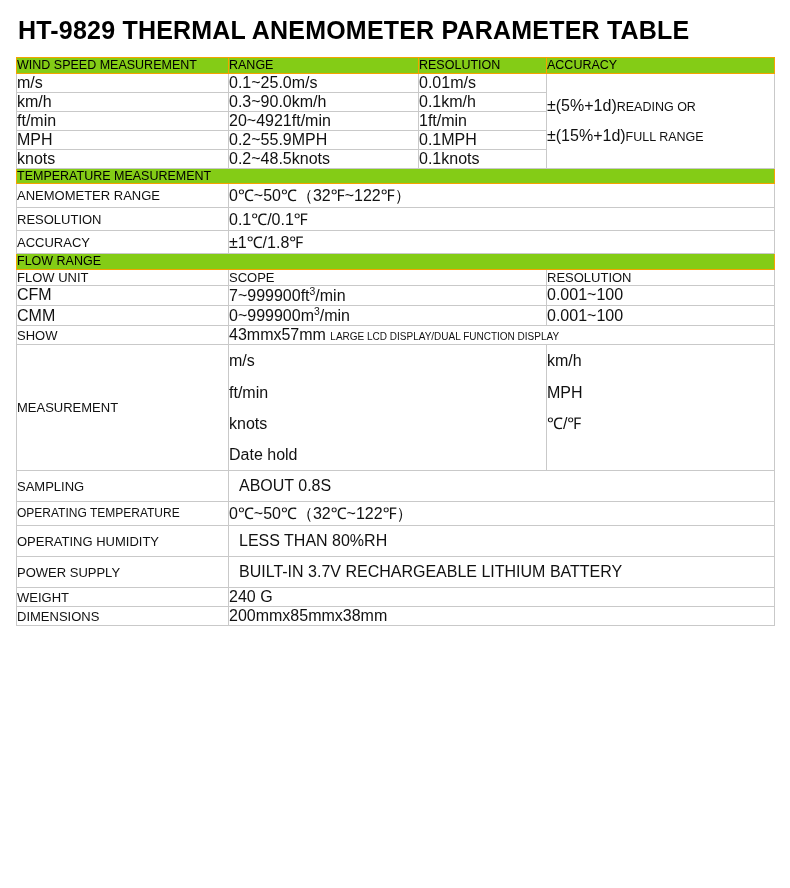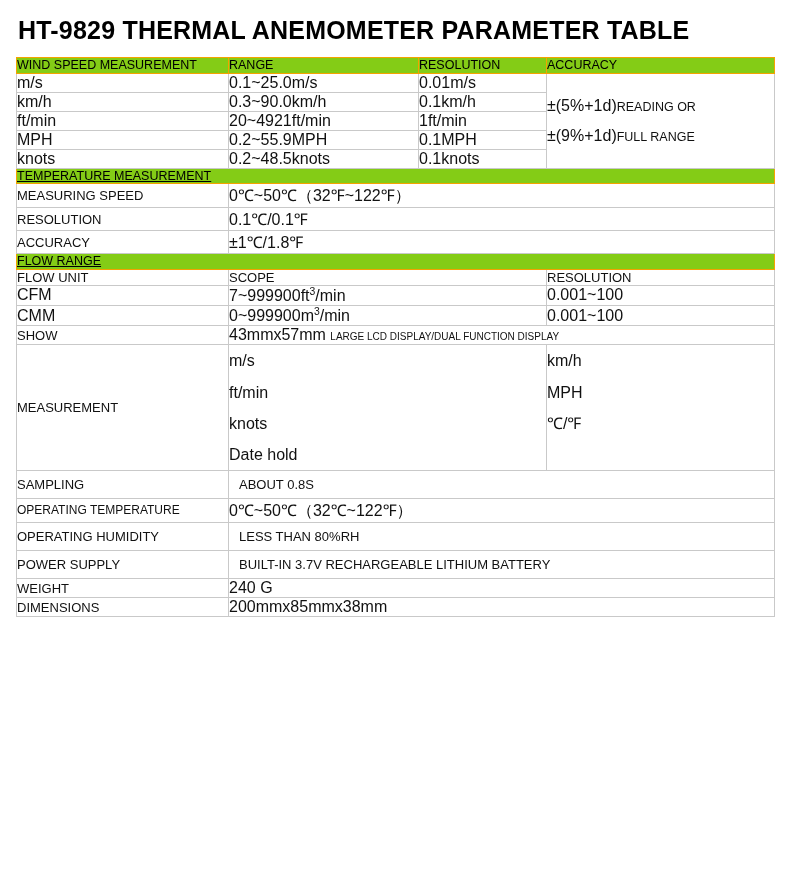--- a/index.html
+++ b/index.html
@@ -45,34 +45,33 @@
     font-weight: normal;
     padding: 7px 8px 7px 8px;
     line-height: 1.15;
     border-color: #f5a200 !important;
   }
   .hdr.small2 {
     line-height: 1.2;
   }
   .bandrow td {
     border-color: #f5a200 !important;
-    text-decoration: underline;
   }
   .lbl {
     font-size: 13px;
     padding: 6px 8px 6px 10px;
     color: #111;
   }
   .val {
     font-size: 16px;
     padding: 4px 8px 4px 10px;
     color: #111;
   }
   .val.small {
-    font-size: 13px;
+    font-size: 16px;
     padding: 6px 8px 6px 10px;
   }
   .acc {
     font-size: 16px;
     padding: 6px 10px;
     line-height: 1.9;
     color: #111;
   }
   .acc .sm {
     font-size: 12.5px;
@@ -121,21 +120,21 @@
 
       <tr>
         <td class="val">m/s</td>
         <td class="val">0.1~25.0m/s</td>
         <td class="val">0.01m/s</td>
         <td class="acc" rowspan="5">
           <div>
             <span>±(5%+1d)</span><span class="sm">READING OR</span>
           </div>
           <div>
-            <span>±(9%+1d)</span><span class="sm">FULL RANGE</span>
+            <span>±(15%+1d)</span><span class="sm">FULL RANGE</span>
           </div>
         </td>
       </tr>
       <tr>
         <td class="val">km/h</td>
         <td class="val">0.3~90.0km/h</td>
         <td class="val">0.1km/h</td>
       </tr>
       <tr>
         <td class="val">ft/min</td>
@@ -150,21 +149,21 @@
       <tr>
         <td class="val">knots</td>
         <td class="val">0.2~48.5knots</td>
         <td class="val">0.1knots</td>
       </tr>
 
       <tr class="bandrow">
         <td class="hdr" colspan="4">TEMPERATURE MEASUREMENT</td>
       </tr>
       <tr>
-        <td class="lbl">MEASURING SPEED</td>
+        <td class="lbl">ANEMOMETER RANGE</td>
         <td class="val" colspan="3">0℃~50℃（32℉~122℉）</td>
       </tr>
       <tr>
         <td class="lbl">RESOLUTION</td>
         <td class="val" colspan="3">0.1℃/0.1℉</td>
       </tr>
       <tr>
         <td class="lbl">ACCURACY</td>
         <td class="val" colspan="3">±1℃/1.8℉</td>
       </tr>

